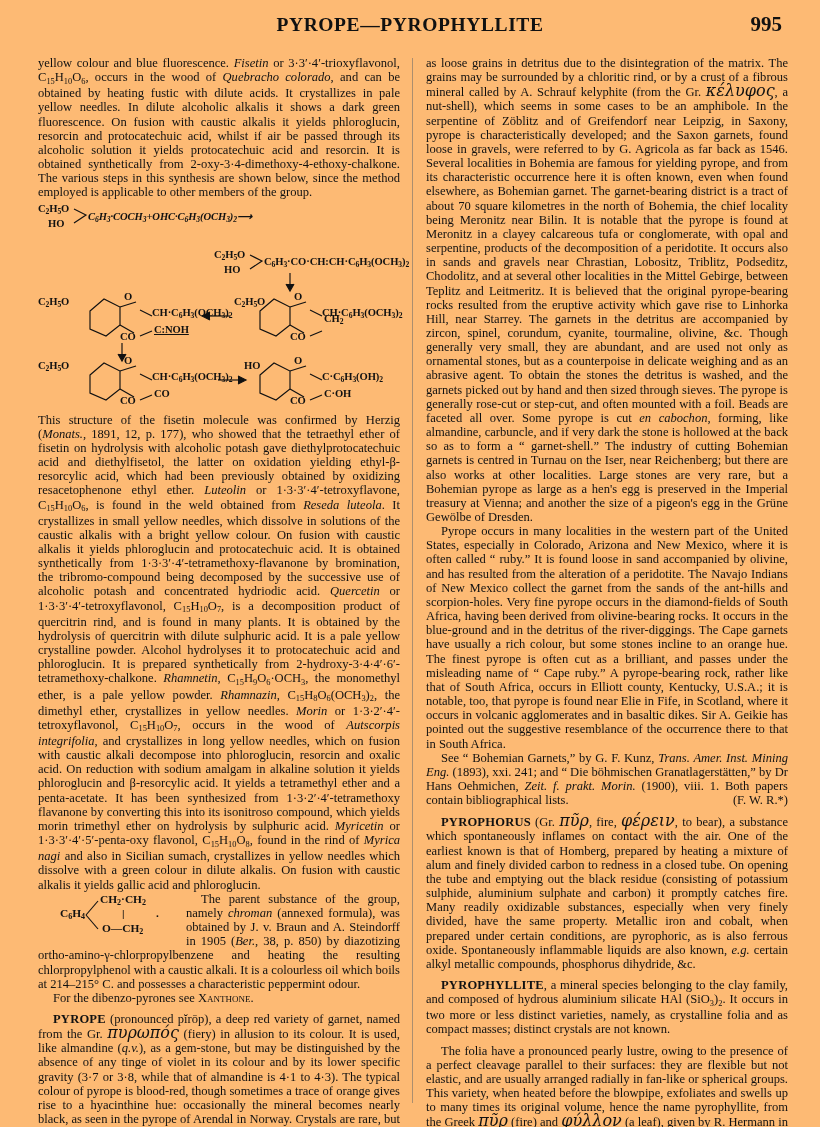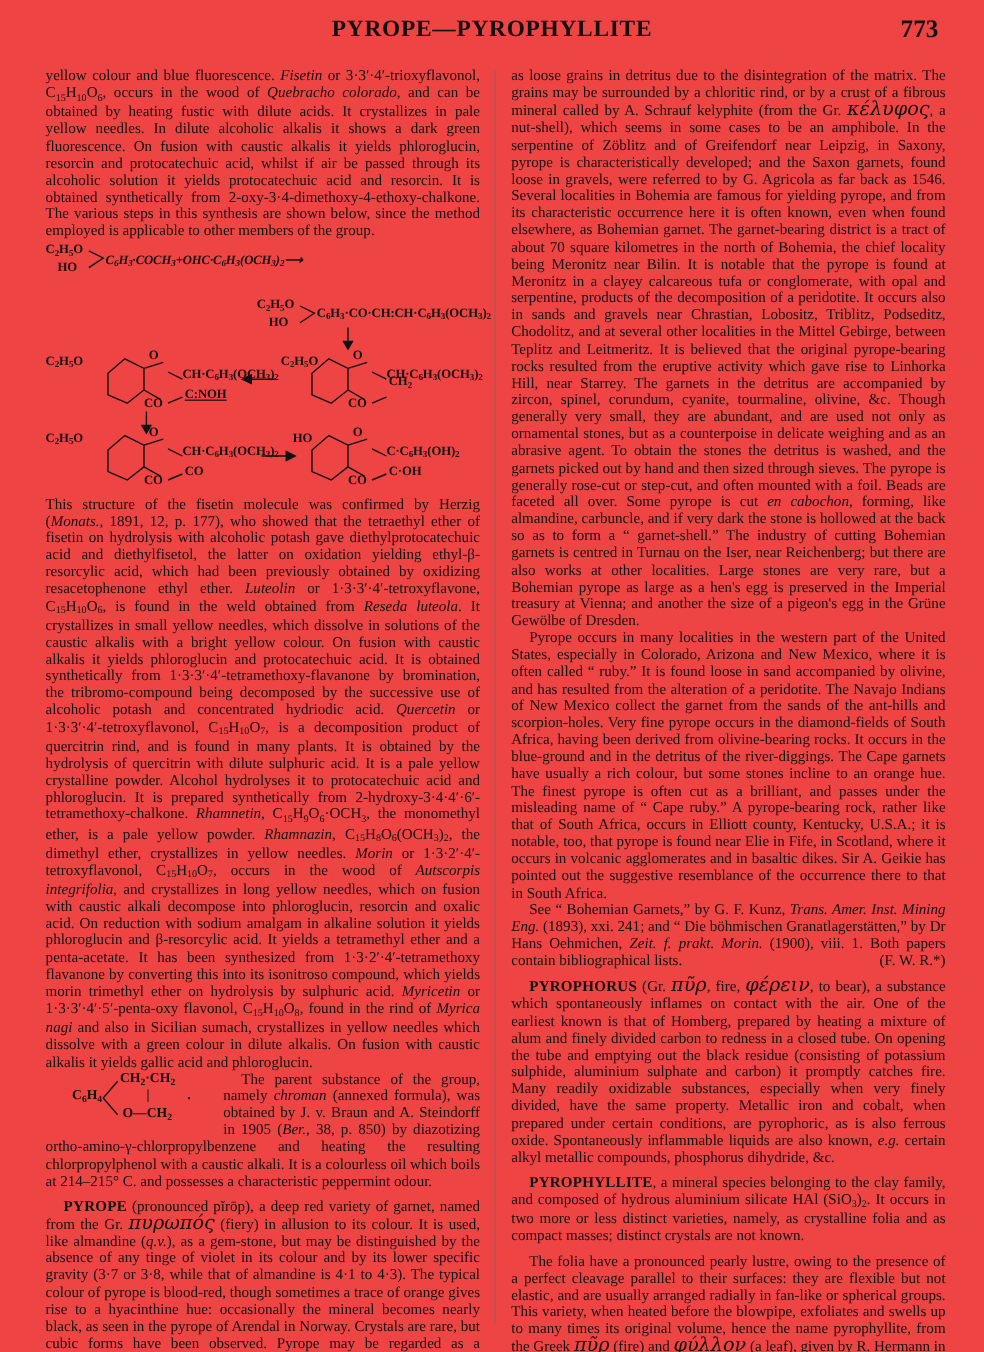--- a/index.html
+++ b/index.html
@@ -13,21 +13,21 @@
     font-family: "Liberation Serif", "DejaVu Serif", serif;
     color: #111;
     position: relative;
     overflow: hidden;
   }
   .page {
     position: absolute;
     left: 0; top: 0;
     width: 820px;
     height: 1127px;
-    background: #ef4444;
+    background: #fdba74;
   }
   
   .header {
     position: absolute;
     left: 38px;
     top: 14px;
     width: 744px;
     height: 30px;
   }
   .running-title {
@@ -133,21 +133,21 @@
   .chroman svg { position: absolute; left: 0; top: 0; }
   .clearfix::after { content: ""; display: block; clear: both; }
 </style>
 </head>
 <body>
 
 <div class="page">
 
   <div class="header">
     <div class="running-title">PYROPE—PYROPHYLLITE</div>
-    <div class="folio">773</div>
+    <div class="folio">995</div>
   </div>
 
   <div class="columns">
     <div class="rule"></div>
 
     <div class="col col-left">
 
       <p class="cont">yellow colour and blue fluorescence.  <i>Fisetin</i> or 3·3′·4′-trioxyflavonol, C<sub>15</sub>H<sub>10</sub>O<sub>6</sub>, occurs in the wood of <i>Quebracho colorado</i>, and can be obtained by heating fustic with dilute acids.  It crystallizes in pale yellow needles.  In dilute alcoholic alkalis it shows a dark green fluorescence.  On fusion with caustic alkalis it yields phloroglucin, resorcin and protocatechuic acid, whilst if air be passed through its alcoholic solution it yields protocatechuic acid and resorcin.  It is obtained synthetically from 2-oxy-3·4-dimethoxy-4-ethoxy-chalkone.  The various steps in this synthesis are shown below, since the method employed is applicable to other members of the group.</p>
 
       <div class="chem">
@@ -240,20 +240,21 @@
           </svg>
           <span style="left:0px;  top:14px;">C<sub>6</sub>H<sub>4</sub></span>
           <span style="left:40px; top:0px;">CH<sub>2</sub>·CH<sub>2</sub></span>
           <span style="left:62px; top:14px;">|</span>
           <span style="left:96px; top:14px;">.</span>
           <span style="left:42px; top:29px;">O—CH<sub>2</sub></span>
         </div>
         <p class="indent">The parent substance of the group, namely <i>chroman</i> (annexed formula), was obtained by J. v. Braun and A. Steindorff in 1905 (<i>Ber.</i>, 38, p. 850) by diazotizing ortho-amino-γ-chlorpropylbenzene and heating the resulting chlorpropylphenol with a caustic alkali.  It is a colourless oil which boils at 214–215° C. and possesses a characteristic peppermint odour.</p>
       </div>
 
+      <p class="indent">For the dibenzo-pyrones see <span class="sc">Xanthone</span>.</p>
 
       <p class="indent gap"><span class="hw">PYROPE</span> (pronounced pĭrōp), a deep red variety of garnet, named from the Gr. <span class="gr">πυρωπός</span> (fiery) in allusion to its colour. It is used, like almandine (<i>q.v.</i>), as a gem-stone, but may be distinguished by the absence of any tinge of violet in its colour and by its lower specific gravity (3·7 or 3·8, while that of almandine is 4·1 to 4·3).  The typical colour of pyrope is blood-red, though sometimes a trace of orange gives rise to a hyacinthine hue: occasionally the mineral becomes nearly black, as seen in the pyrope of Arendal in Norway.  Crystals are rare, but cubic forms have been observed.  Pyrope may be regarded as a magnesium-aluminium garnet (see ), but it usually contains more or less calcium, iron, manganese and chromium; and the rich colour of the mineral seems due to the presence of some of the last three metals, though their exact condition in the mineral has not been determined.</p>
 
     </div>
 
     <div class="col col-right">
       <p class="cont">as loose grains in detritus due to the disintegration of the matrix. The grains may be surrounded by a chloritic rind, or by a crust of a fibrous mineral called by A. Schrauf kelyphite (from the Gr. <span class="gr">κέλυφος</span>, a nut-shell), which seems in some cases to be an amphibole. In the serpentine of Zöblitz and of Greifendorf near Leipzig, in Saxony, pyrope is characteristically developed;  and the Saxon garnets, found loose in gravels, were referred to by G. Agricola as far back as 1546.  Several localities in Bohemia are famous for yielding pyrope, and from its characteristic occurrence here it is often known, even when found elsewhere, as Bohemian garnet. The garnet-bearing district is a tract of about 70 square kilometres in the north of Bohemia, the chief locality being Meronitz near Bilin.  It is notable that the pyrope is found at Meronitz in a clayey calcareous tufa or conglomerate, with opal and serpentine, products of the decomposition of a peridotite.  It occurs also in sands and gravels near Chrastian, Lobositz, Triblitz, Podseditz, Chodolitz, and at several other localities in the Mittel Gebirge, between Teplitz and Leitmeritz.  It is believed that the original pyrope-bearing rocks resulted from the eruptive activity which gave rise to Linhorka Hill, near Starrey.  The garnets in the detritus are accompanied by zircon, spinel, corundum, cyanite, tourmaline, olivine, &amp;c. Though generally very small, they are abundant, and are used not only as ornamental stones, but as a counterpoise in delicate weighing and as an abrasive agent.  To obtain the stones the detritus is washed, and the garnets picked out by hand and then sized through sieves.  The pyrope is generally rose-cut or step-cut, and often mounted with a foil.  Beads are faceted all over.  Some pyrope is cut <i>en cabochon</i>, forming, like almandine, carbuncle, and if very dark the stone is hollowed at the back so as to form a “ garnet-shell.”  The industry of cutting Bohemian garnets is centred in Turnau on the Iser, near Reichenberg;  but there are also works at other localities.  Large stones are very rare, but a Bohemian pyrope as large as a hen's egg is preserved in the Imperial treasury at Vienna;  and another the size of a pigeon's egg in the Grüne Gewölbe of Dresden.</p>
       <p class="indent">Pyrope occurs in many localities in the western part of the United States, especially in Colorado, Arizona and New Mexico, where it is often called “ ruby.”  It is found loose in sand accompanied by olivine, and has resulted from the alteration of a peridotite.  The Navajo Indians of New Mexico collect the garnet from the sands of the ant-hills and scorpion-holes.  Very fine pyrope occurs in the diamond-fields of South Africa, having been derived from olivine-bearing rocks.  It occurs in the blue-ground and in the detritus of the river-diggings.  The Cape garnets have usually a rich colour, but some stones incline to an orange hue.  The finest pyrope is often cut as a brilliant, and passes under the misleading name of “ Cape ruby.”  A pyrope-bearing rock, rather like that of South Africa, occurs in Elliott county, Kentucky, U.S.A.; it is notable, too, that pyrope is found near Elie in Fife, in Scotland, where it occurs in volcanic agglomerates and in basaltic dikes.  Sir A. Geikie has pointed out the suggestive resemblance of the occurrence there to that in South Africa.</p>
       <p class="indent">See “ Bohemian Garnets,” by G. F. Kunz, <i>Trans. Amer. Inst. Mining Eng.</i> (1893), xxi. 241; and “ Die böhmischen Granatlagerstätten,” by Dr Hans Oehmichen, <i>Zeit. f. prakt. Morin.</i> (1900), viii. 1. Both papers contain bibliographical lists.<span class="sig">(F. W. R.*)</span></p>
       <p class="indent gap"><span class="hw">PYROPHORUS</span> (Gr. <span class="gr">πῦρ</span>, fire, <span class="gr">φέρειν</span>, to bear), a substance which spontaneously inflames on contact with the air.  One of the earliest known is that of Homberg, prepared by heating a mixture of alum and finely divided carbon to redness in a closed tube.  On opening the tube and emptying out the black residue (consisting of potassium sulphide, aluminium sulphate and carbon) it promptly catches fire.  Many readily oxidizable substances, especially when very finely divided, have the same property. Metallic iron and cobalt, when prepared under certain conditions, are pyrophoric, as is also ferrous oxide. Spontaneously inflammable liquids are also known, <i>e.g.</i> certain alkyl metallic compounds, phosphorus dihydride, &amp;c.</p>

